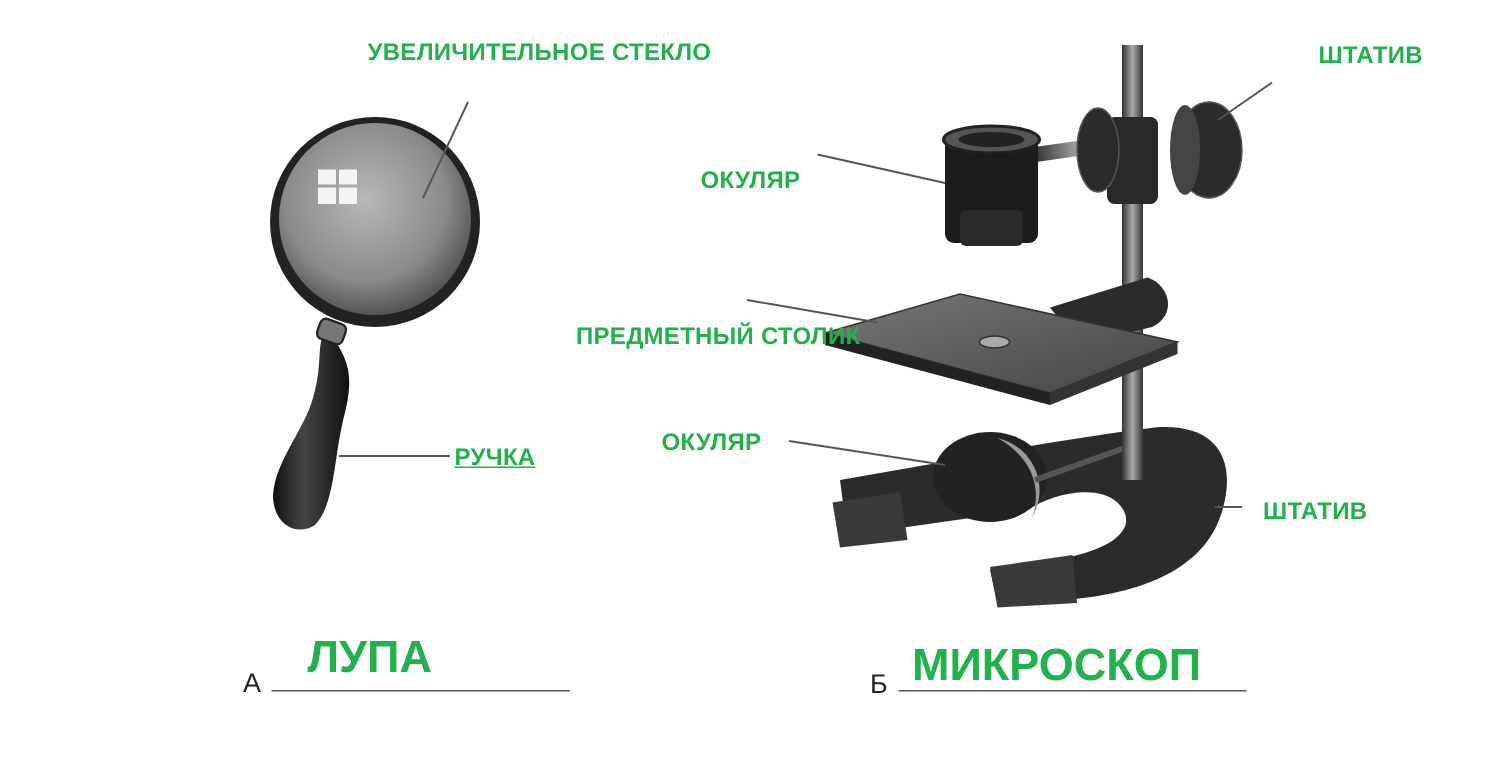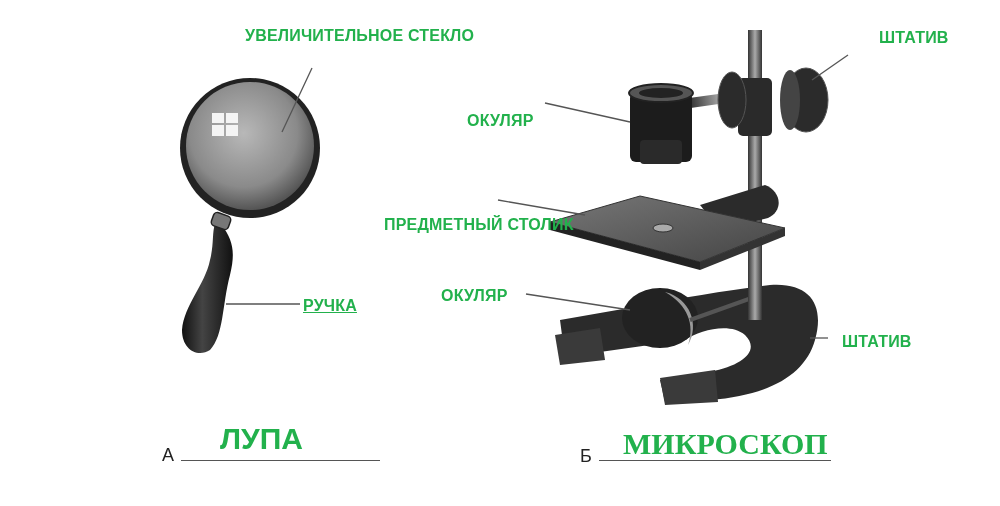--- a/index.html
+++ b/index.html
@@ -1,18 +1,18 @@
 <!DOCTYPE html>
 <html><head>
 <meta charset="utf-8">
 <style>
   html,body{margin:0;padding:0;background:#ffffff;}
   body{width:1000px;height:506px;position:relative;overflow:hidden;font-family:"Liberation Sans","DejaVu Sans",sans-serif;}
   .label{position:absolute;color:#22b14c;font-weight:bold;font-size:16px;white-space:nowrap;letter-spacing:0.2px;}
-  .big{position:absolute;color:#22b14c;font-weight:bold;font-size:30px;white-space:nowrap;margin-left:15px;}
+  .big{position:absolute;color:#22b14c;font-weight:bold;font-size:30px;white-space:nowrap;}
   .letter{position:absolute;color:#222;font-size:18px;}
   .uline{position:absolute;height:1px;background:#555;}
   svg.art{position:absolute;left:0;top:0;}
 </style>
 </head>
 <body>
 
 <svg class="art" width="1000" height="506" viewBox="0 0 1000 506">
   <defs>
     <radialGradient id="lensG" cx="45%" cy="40%" r="60%">
@@ -103,13 +103,13 @@
 <div class="label" style="left:384px;top:176px;margin-top:40px;">ПРЕДМЕТНЫЙ СТОЛИК</div>
 <div class="label" style="left:441px;top:287px;">ОКУЛЯР</div>
 <div class="label" style="left:842px;top:333px;">ШТАТИВ</div>
 
 <div class="letter" style="left:162px;top:445px;">А</div>
 <div class="uline" style="left:181px;top:460px;width:199px;"></div>
 <div class="big" style="left:205px;top:422px;">ЛУПА</div>
 
 <div class="letter" style="left:580px;top:446px;">Б</div>
 <div class="uline" style="left:599px;top:460px;width:232px;"></div>
-<div class="big" style="left:608px;top:427px;font-family:Liberation Serif, serif;">МИКРОСКОП</div>
+<div class="big" style="left:608px;top:427px;">МИКРОСКОП</div>
 
 </body></html>

